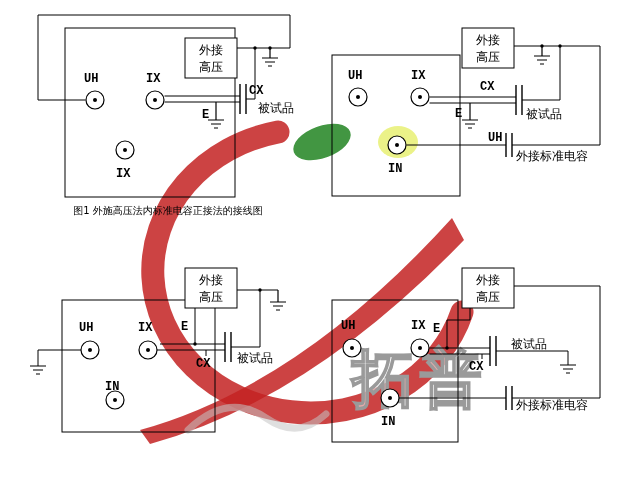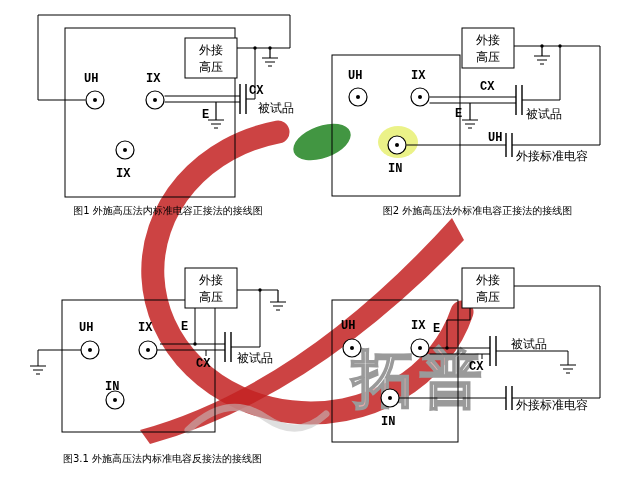--- a/index.html
+++ b/index.html
@@ -124,21 +124,20 @@
         </g>
       <text class="lbl" x="28" y="71">UH</text>
       <text class="lbl" x="91" y="71">IX</text>
       <text class="lbl" x="68" y="164">IN</text>
       <text class="lbl" x="160" y="82">CX</text>
       <text class="lbl" x="135" y="109">E</text>
       <text class="zh" x="206" y="110">被试品</text>
       <text class="lbl" x="168" y="133">UH</text>
       <text class="zh" x="196" y="152">外接标准电容</text>
     </svg>
-    <div class="caption" style="top:196px">图2 外施高压法外标准电容正接法的接线图</div>
   </div>
 
   <div class="fig" style="left:10px;top:248px;width:305px;height:225px">
     <svg viewBox="0 0 305 205" width="305" height="205">
       <rect class="box" x="52" y="52" width="153" height="132"></rect>
       <path class="wire" d="M 71 102 H 28 V 118"></path>
       <path class="wire" d="M 150 96 H 215"></path>
       <path class="wire" d="M 147 102 H 215"></path>
       <path class="wire" d="M 221 99 H 250 V 42"></path>
       <path class="wire" d="M 227 42 H 268"></path>
@@ -170,21 +169,20 @@
           <circle class="term" cx="105" cy="152" r="9"></circle>
           <circle class="dot" cx="105" cy="152" r="2"></circle>
         </g>
       <text class="lbl" x="69" y="83">UH</text>
       <text class="lbl" x="128" y="83">IX</text>
       <text class="lbl" x="95" y="142">IN</text>
       <text class="lbl" x="171" y="82">E</text>
       <text class="lbl" x="186" y="119">CX</text>
       <text class="zh" x="227" y="114">被试品</text>
     </svg>
-    <div class="caption" style="top:204px">图3.1 外施高压法内标准电容反接法的接线图</div>
   </div>
 
   <div class="fig" style="left:320px;top:248px;width:318px;height:225px">
     <svg viewBox="0 0 318 205" width="318" height="205">
       <rect class="box" x="12" y="52" width="126" height="142"></rect>
       <path class="wire" d="M 109.5 100 H 170"></path>
       <path class="wire" d="M 109.5 106 H 170"></path>
       <path class="wire" d="M 176 103 H 248 V 117"></path>
       <path class="wire" d="M 150 60 V 72 H 127 V 100"></path>
       <path class="wire" d="M 194 38 H 280"></path>

